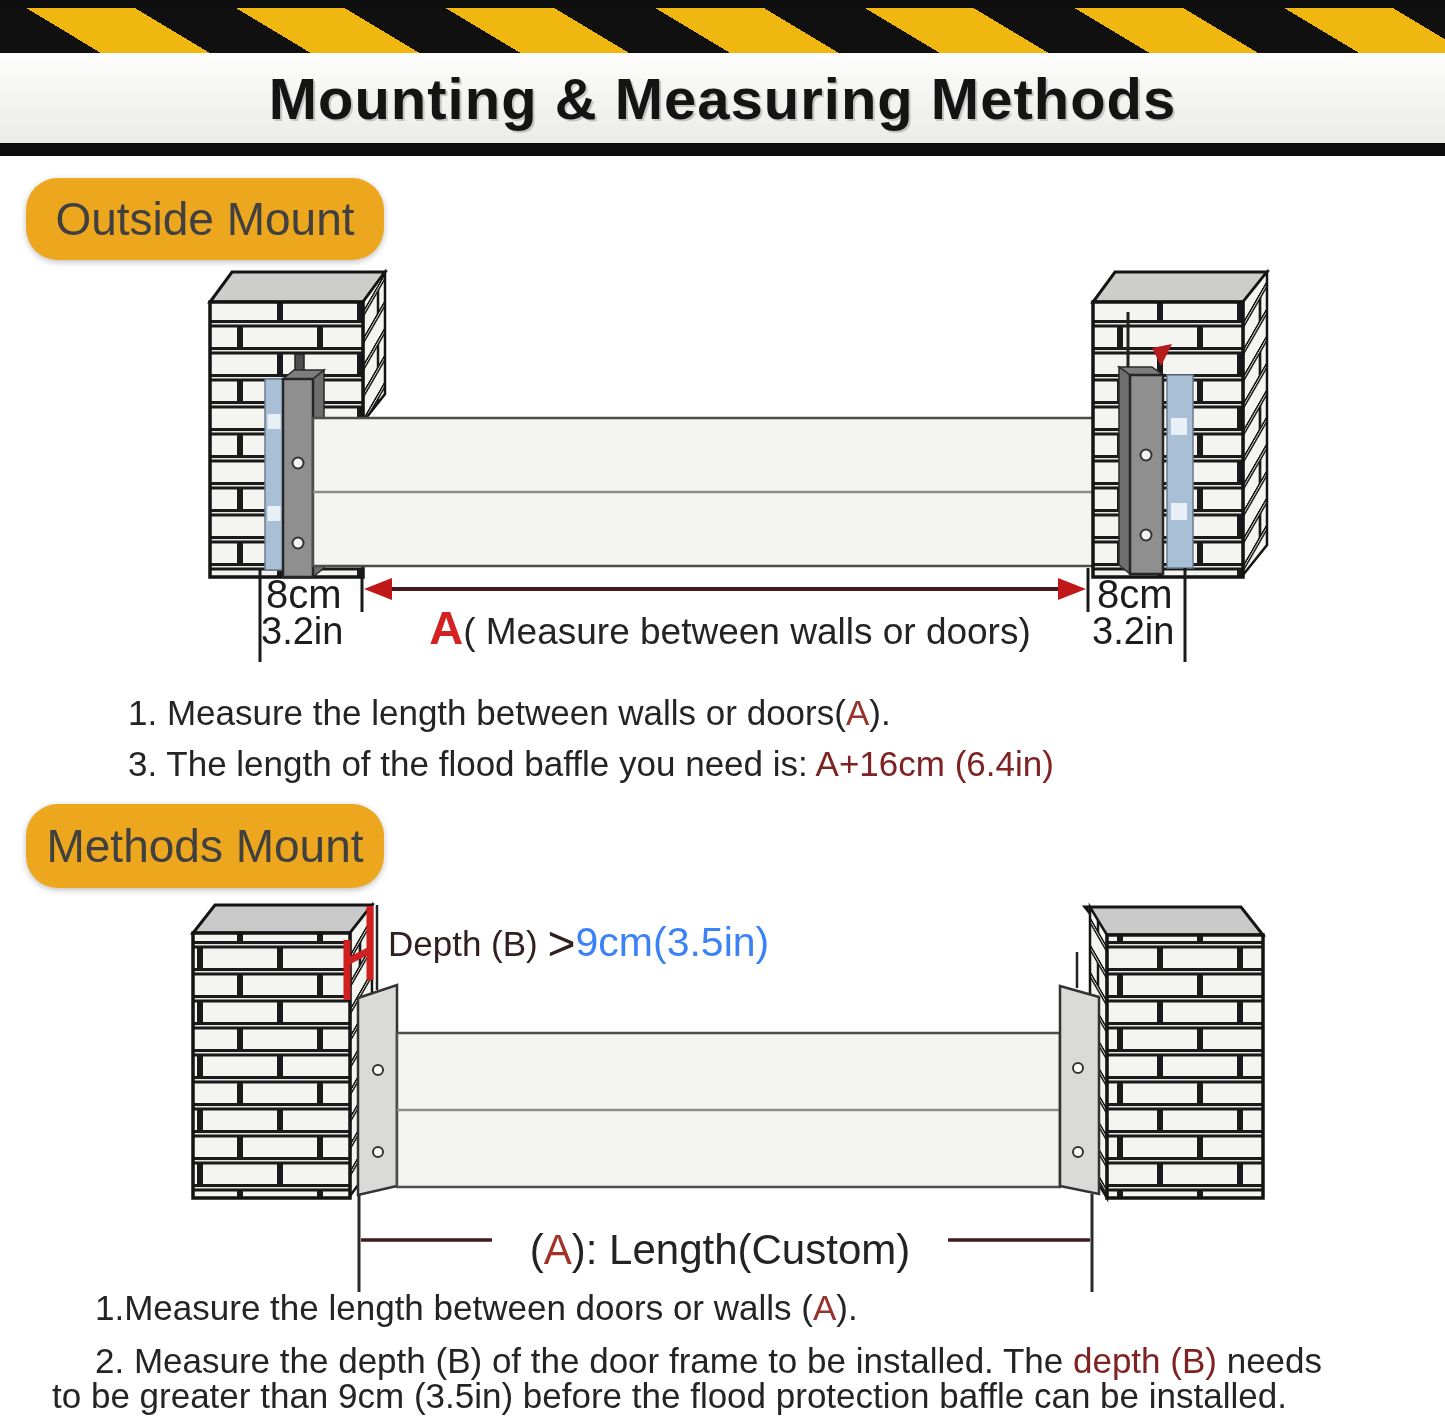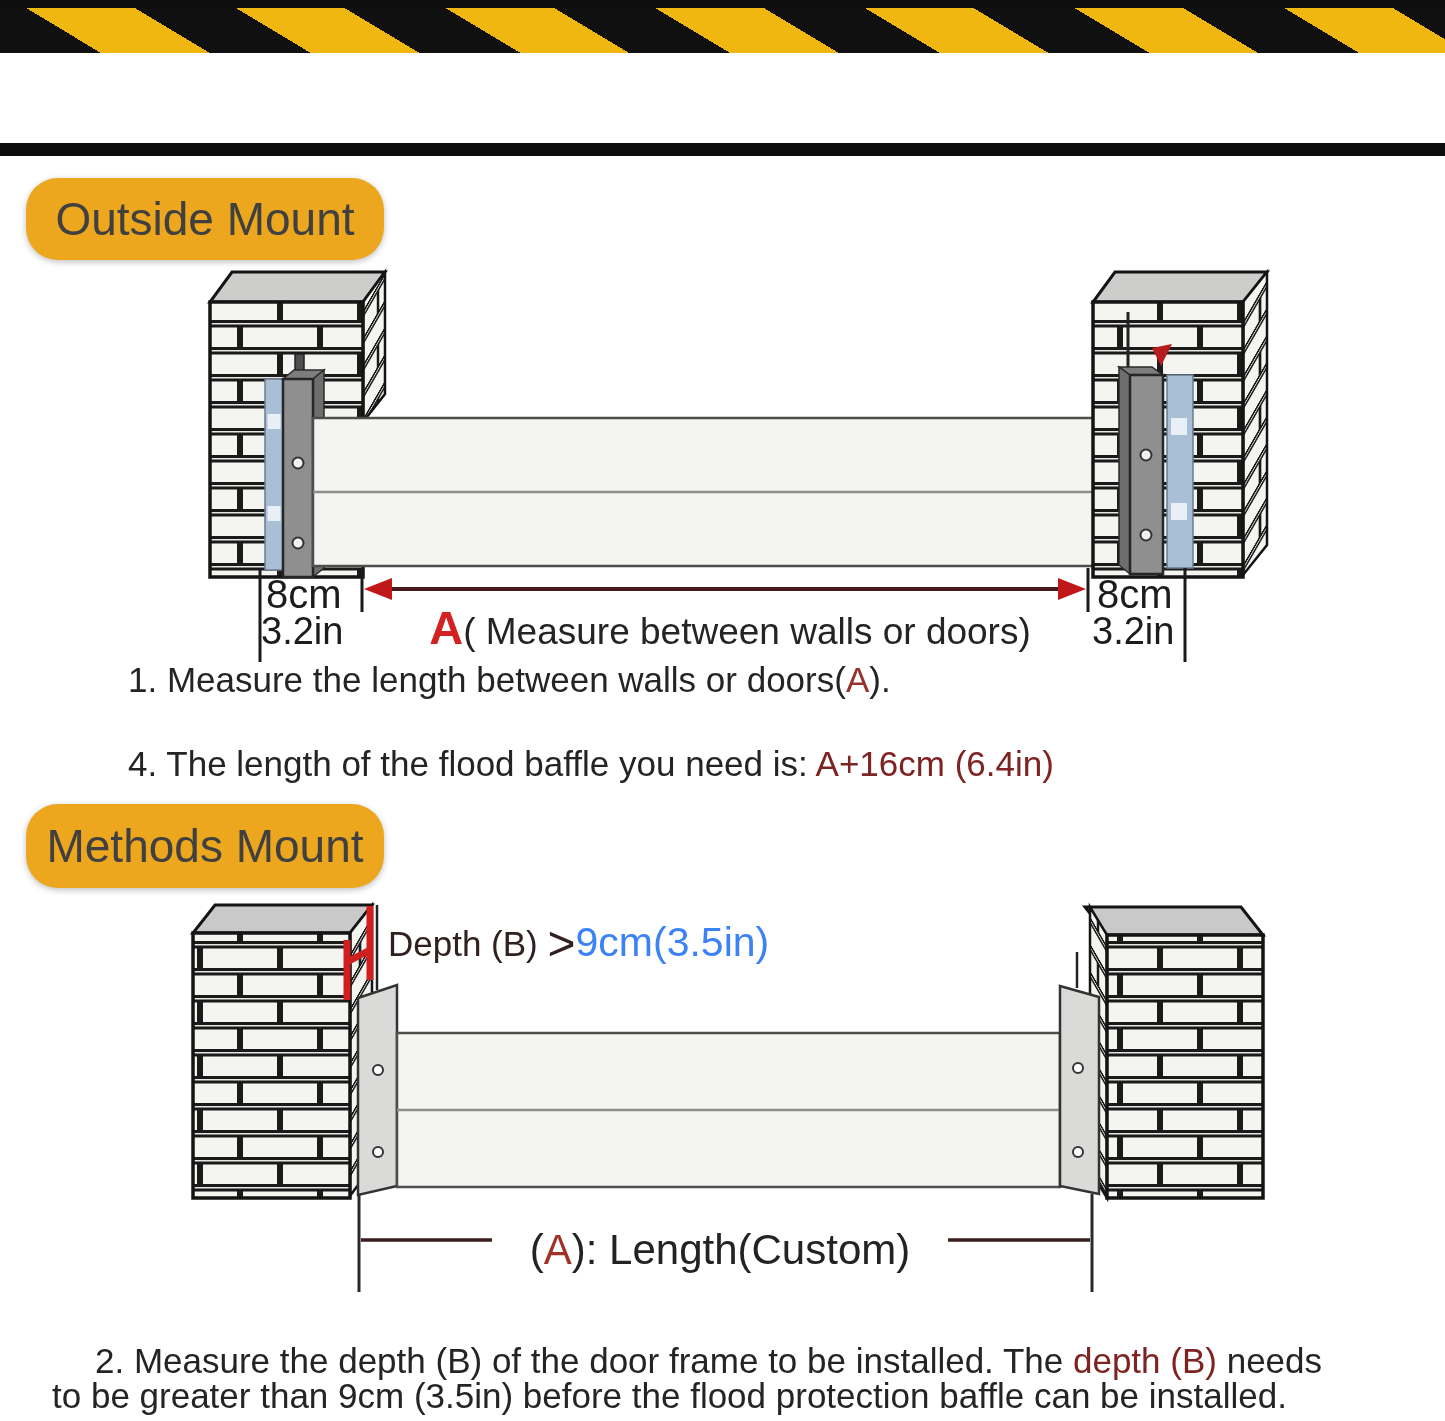--- a/index.html
+++ b/index.html
@@ -41,20 +41,23 @@
   .r-soft{color:#97322c;}
   .r-strong{color:#7E2222;}
 </style>
 </head>
 <body>
 
 <div class="page">
 
   <div class="hazard-top"></div>
   <div class="hazard"></div>
+  <div class="title-band">
+    <div class="title">Mounting &amp; Measuring Methods</div>
+  </div>
   <div class="black-bar"></div>
 
   <svg class="diagram-svg" viewBox="0 0 1445 1421" xmlns="http://www.w3.org/2000/svg">
     <defs>
       <pattern id="brick" width="80" height="54" patternUnits="userSpaceOnUse">
         <rect width="80" height="54" fill="#e6e6e3"></rect>
         <g fill="#f4f4f1" stroke="#1a1a1a" stroke-width="3">
           <rect x="1.5" y="2" width="77" height="22.5"></rect>
           <rect x="-38.5" y="29" width="77" height="22.5"></rect>
           <rect x="41.5" y="29" width="77" height="22.5"></rect>
@@ -172,39 +175,42 @@
 
   <div class="dim-txt cm" style="left:266px;top:572px;">8cm</div>
   <div class="dim-txt inch" style="left:261px;top:610px;">3.2in</div>
   <div class="dim-txt cm" style="left:1097px;top:572px;">8cm</div>
   <div class="dim-txt inch" style="left:1092px;top:610px;">3.2in</div>
 
   <div class="span-label-outside">
     <span class="big-red-a">A</span><span>( Measure between walls or doors)</span>
   </div>
 
-  <div class="step" style="left:128px;top:660px;">
+  <div class="step" style="left:128px;top:693px;">
     <span>1. Measure the length between walls or doors(</span><span class="r-soft">A</span><span>).</span>
   </div>
   <div class="step" style="left:128px;top:744px;">
-    <span>4. The length of the flood baffle you need is: </span><span class="r-strong">A+16cm (6.4in)</span>
+    <span>3. The length of the flood baffle you need is: </span><span class="r-strong">A+16cm (6.4in)</span>
   </div>
 
   <div class="section-label inside-label">
     <span>Methods Mount</span>
   </div>
 
   <div class="depth-label">
     <span class="depth-pre">Depth (B) </span><span class="depth-gt">&gt;</span><span class="depth-val">9cm(3.5in)</span>
   </div>
 
   <div class="span-label-inside">
     <span>(</span><span class="a-red">A</span><span>): Length(Custom)</span>
   </div>
 
+  <div class="step" style="left:95px;top:1288px;">
+    <span>1.Measure the length between doors or walls (</span><span class="r-soft">A</span><span>).</span>
+  </div>
   <div class="step" style="left:95px;top:1341px;">
     <span>2. Measure the depth (B) of the door frame to be installed. The </span><span class="r-strong">depth (B)</span><span> needs</span>
   </div>
   <div class="step" style="left:52px;top:1376px;">
     <span>to be greater than 9cm (3.5in) before the flood protection baffle can be installed.</span>
   </div>
 
 </div>
 
 </body></html>

